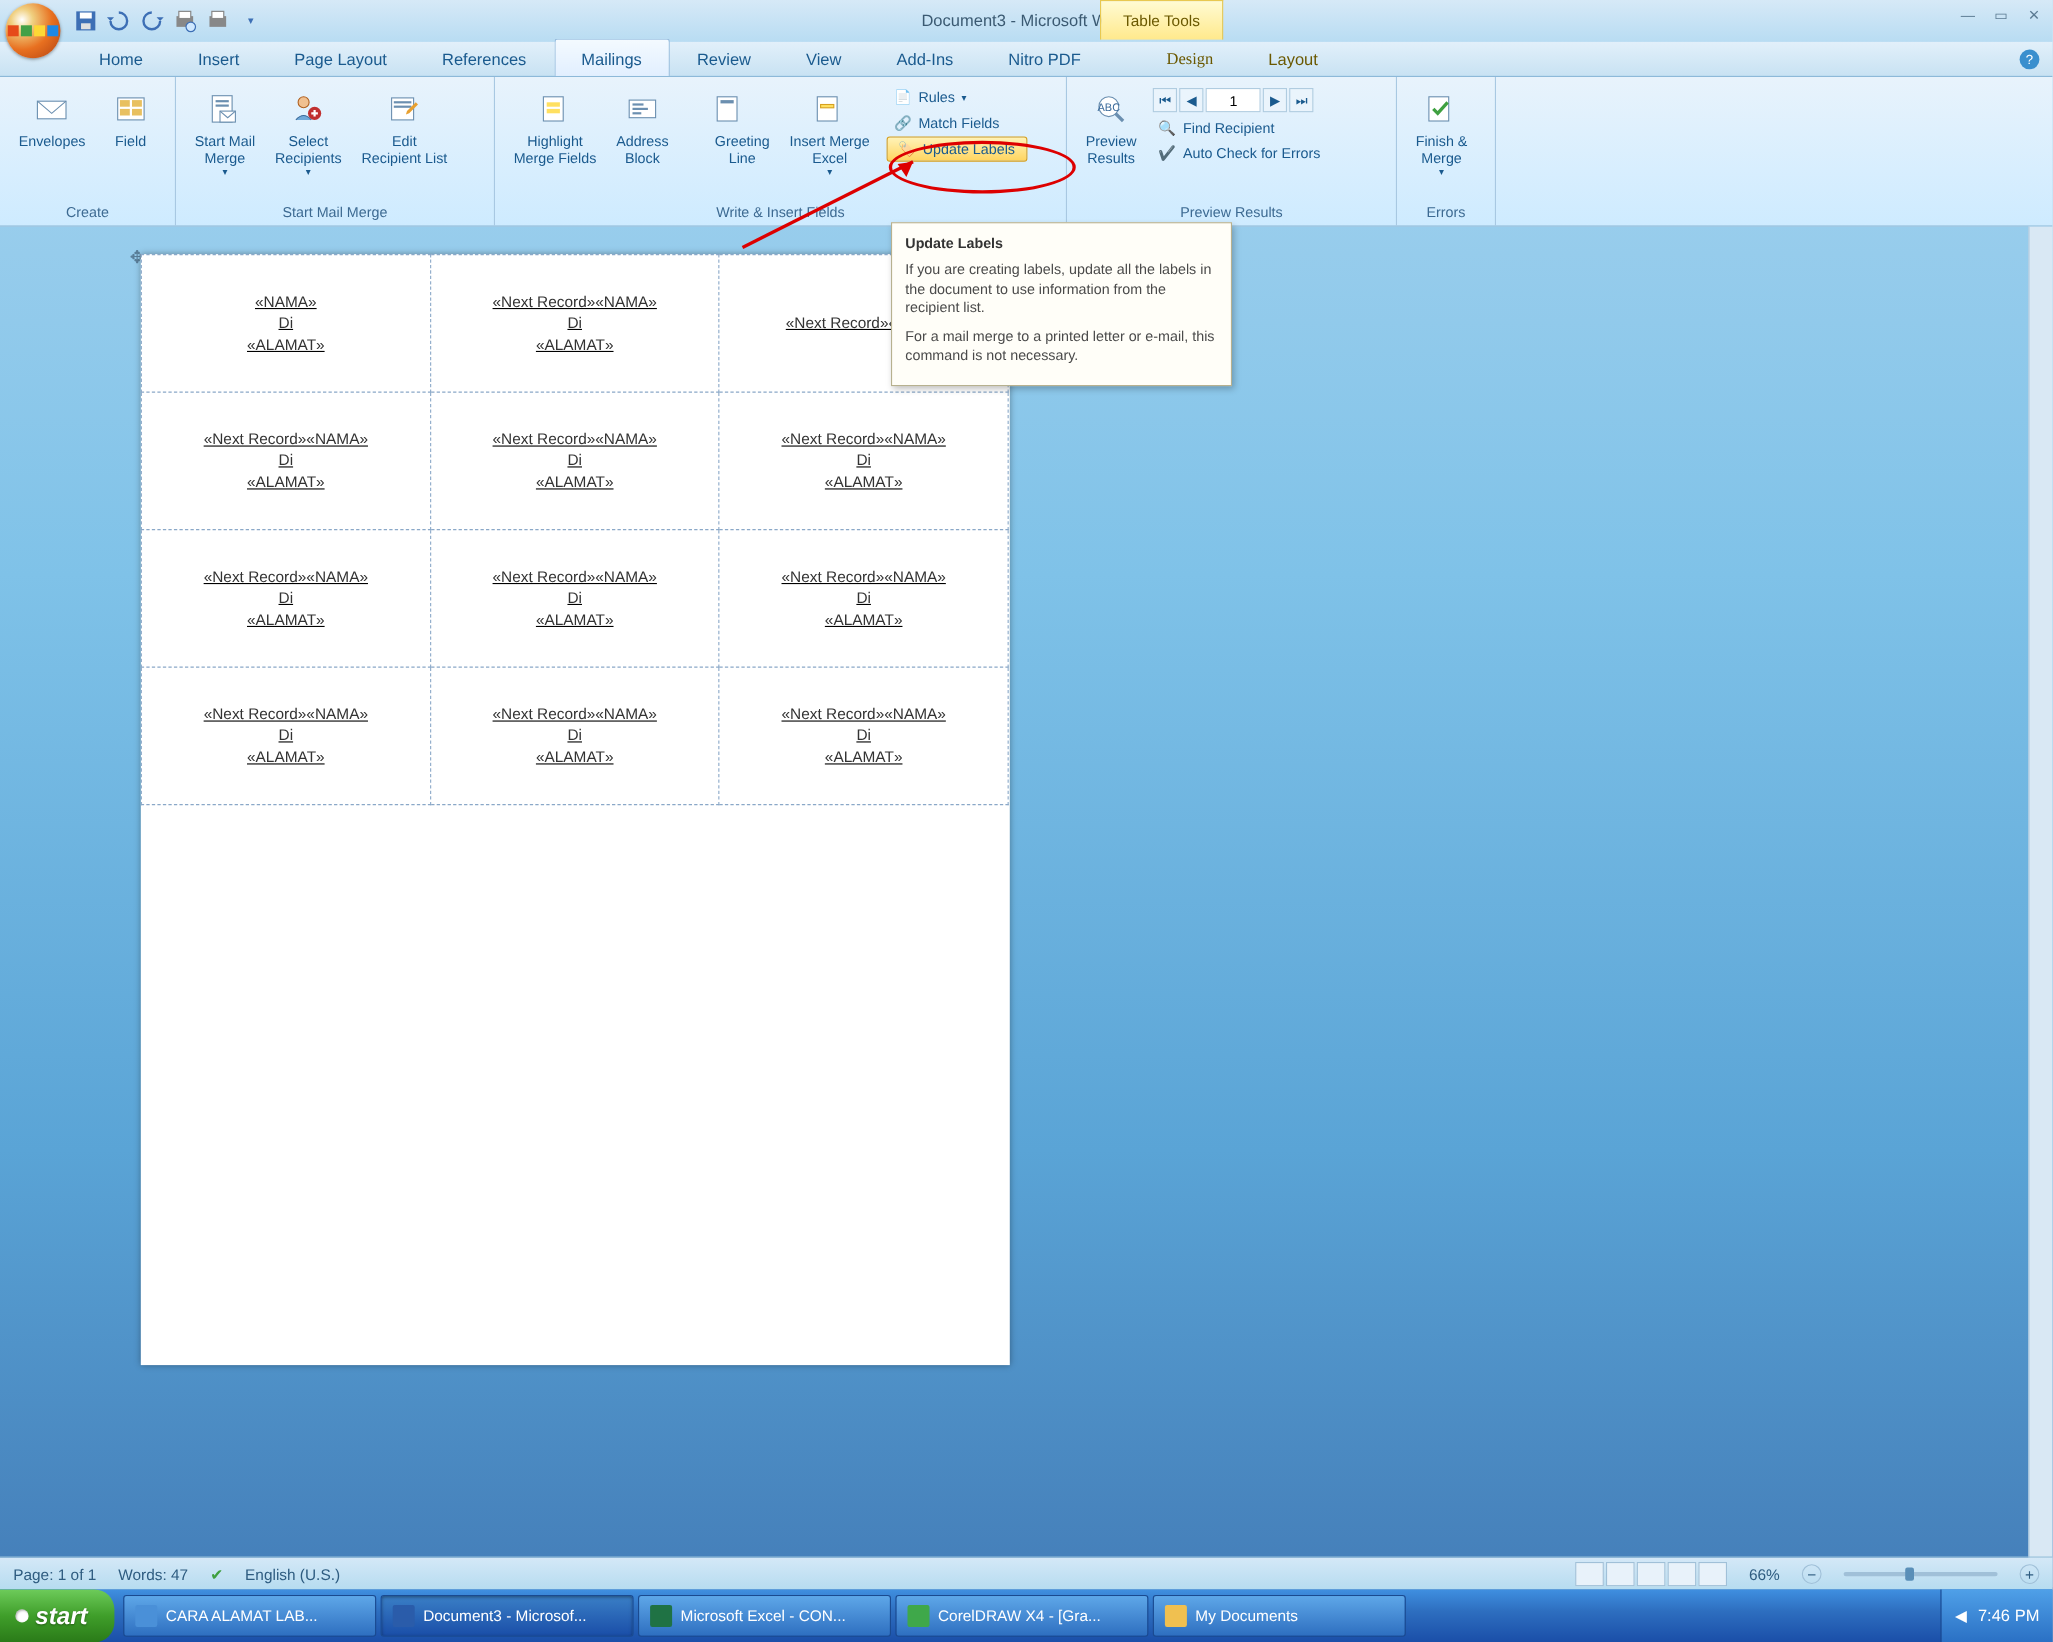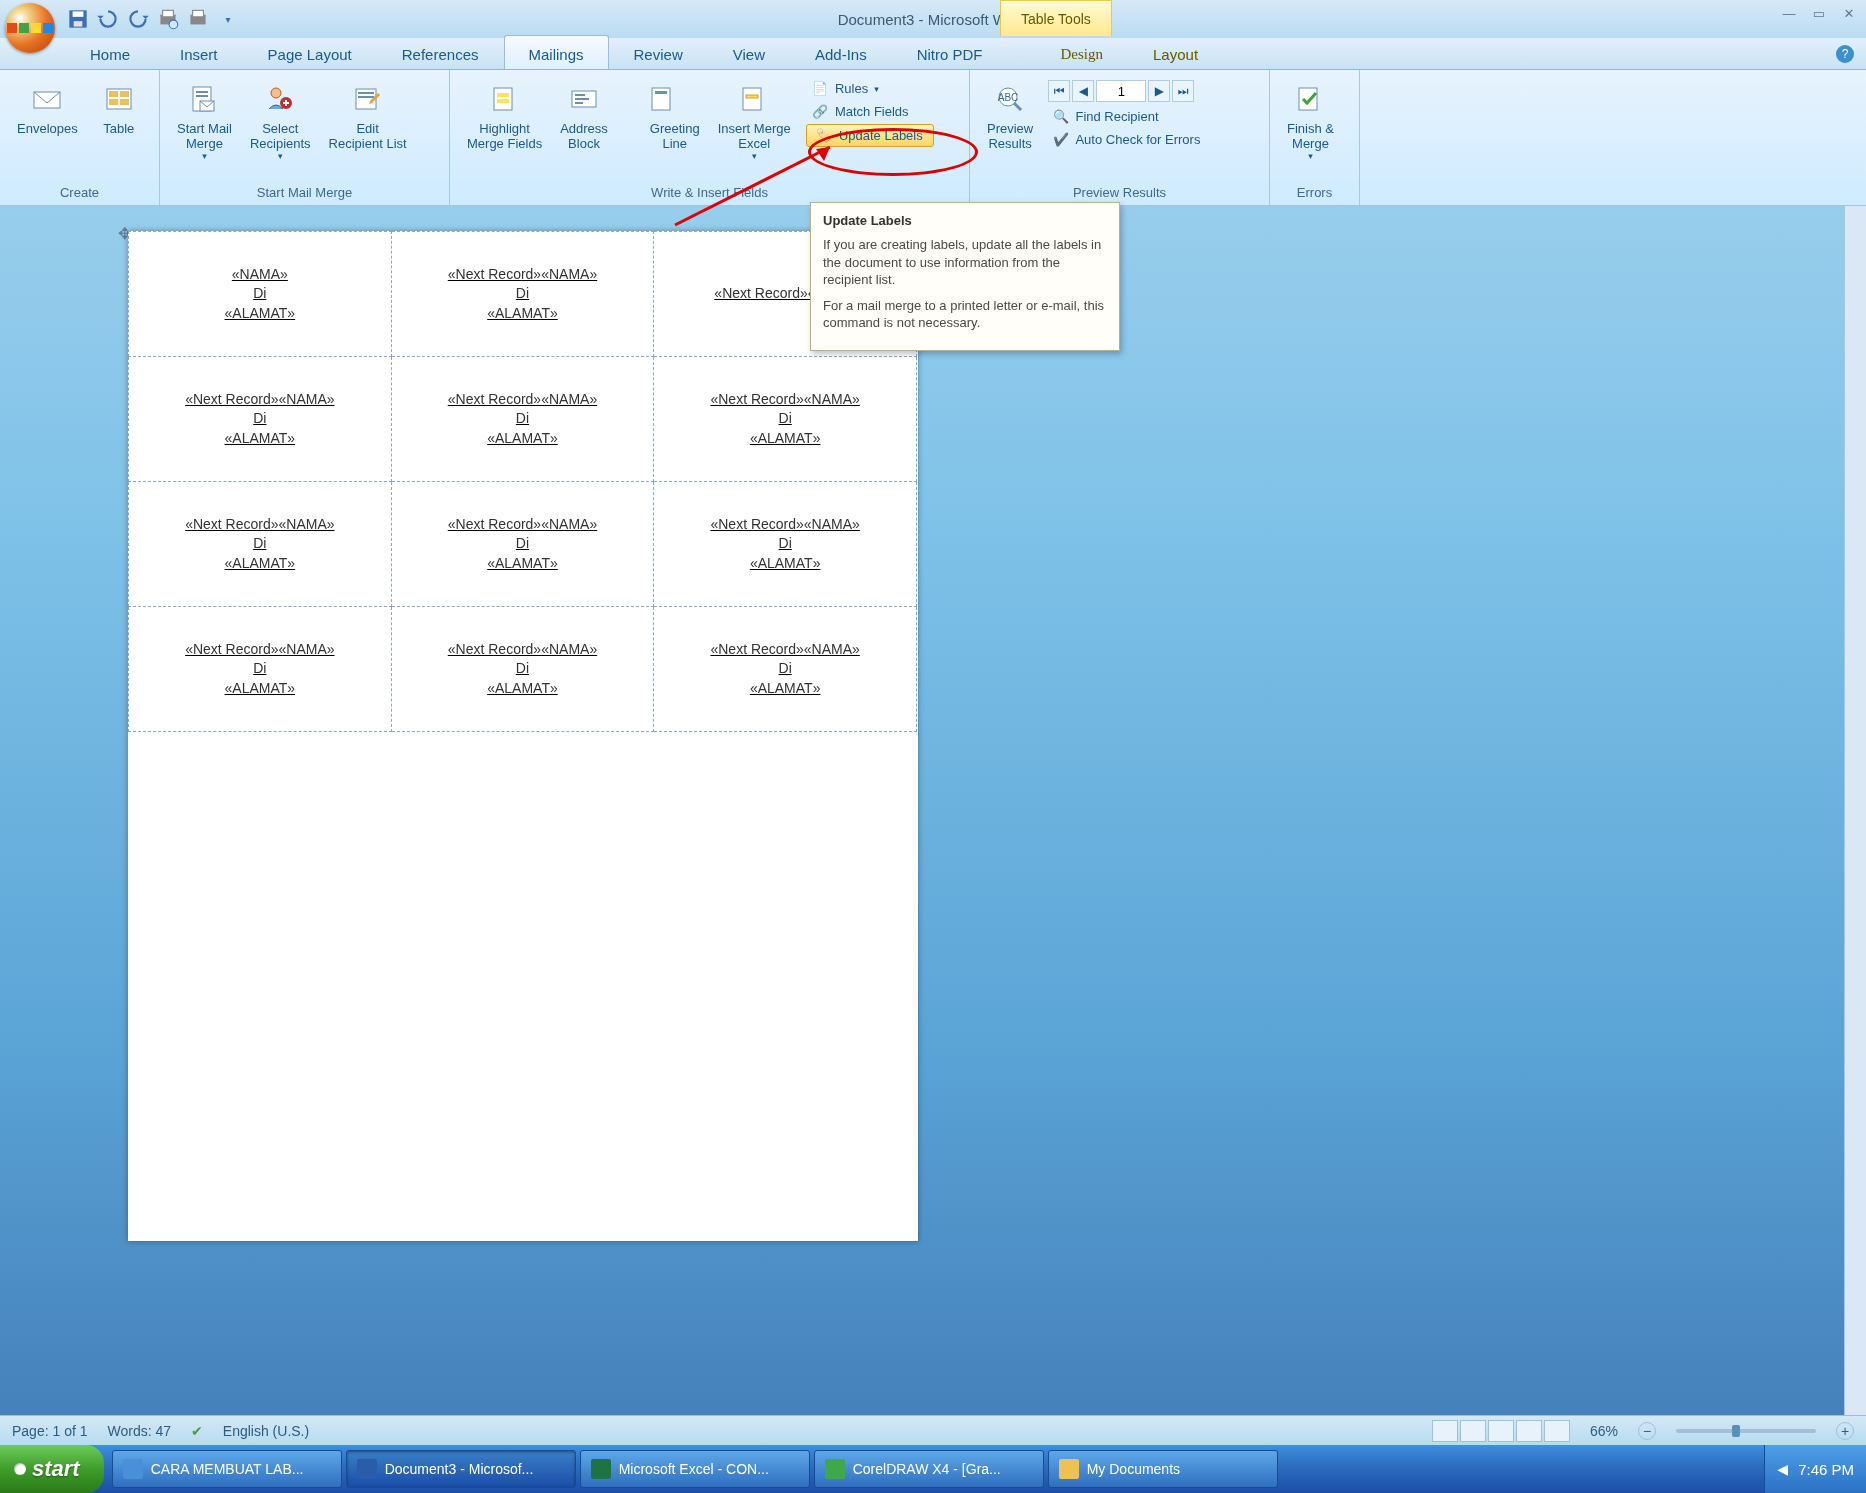--- a/index.html
+++ b/index.html
@@ -161,21 +161,21 @@
       <div class="bigbtn">
         <div class="ic">
             <svg class="ic-svg" viewBox="0 0 32 32">
               <rect x="4" y="6" width="24" height="20" fill="#fff" stroke="#6b8fb0"></rect>
               <rect x="6" y="8" width="9" height="6" fill="#e8c060"></rect>
               <rect x="17" y="8" width="9" height="6" fill="#e8c060"></rect>
               <rect x="6" y="16" width="9" height="6" fill="#e8c060"></rect>
               <rect x="17" y="16" width="9" height="6" fill="#e8c060"></rect>
             </svg>
           </div>
-        <span>Table</span>
+        <span>Field</span>
       </div>
     </div>
     <div class="label">Create</div>
   </div>
 
   <div class="rgroup" style="width:290px;">
     <div class="body">
       <div class="bigbtn">
         <div class="ic">
             <svg class="ic-svg" viewBox="0 0 32 32">
@@ -423,21 +423,21 @@
 </div>
 
 <div class="taskbar">
   <div class="start">
     <span class="orb"></span>
     <span>start</span>
   </div>
   <div class="tasks">
     <div class="taskbtn">
         <div class="tic" style="background:#4a90d8;"></div>
-        <span>CARA MEMBUAT LAB...</span>
+        <span>CARA ALAMAT LAB...</span>
       </div>
     <div class="taskbtn active">
         <div class="tic" style="background:#2a5caa;"></div>
         <span>Document3 - Microsof...</span>
       </div>
     <div class="taskbtn">
         <div class="tic" style="background:#1f7244;"></div>
         <span>Microsoft Excel - CON...</span>
       </div>
     <div class="taskbtn">

